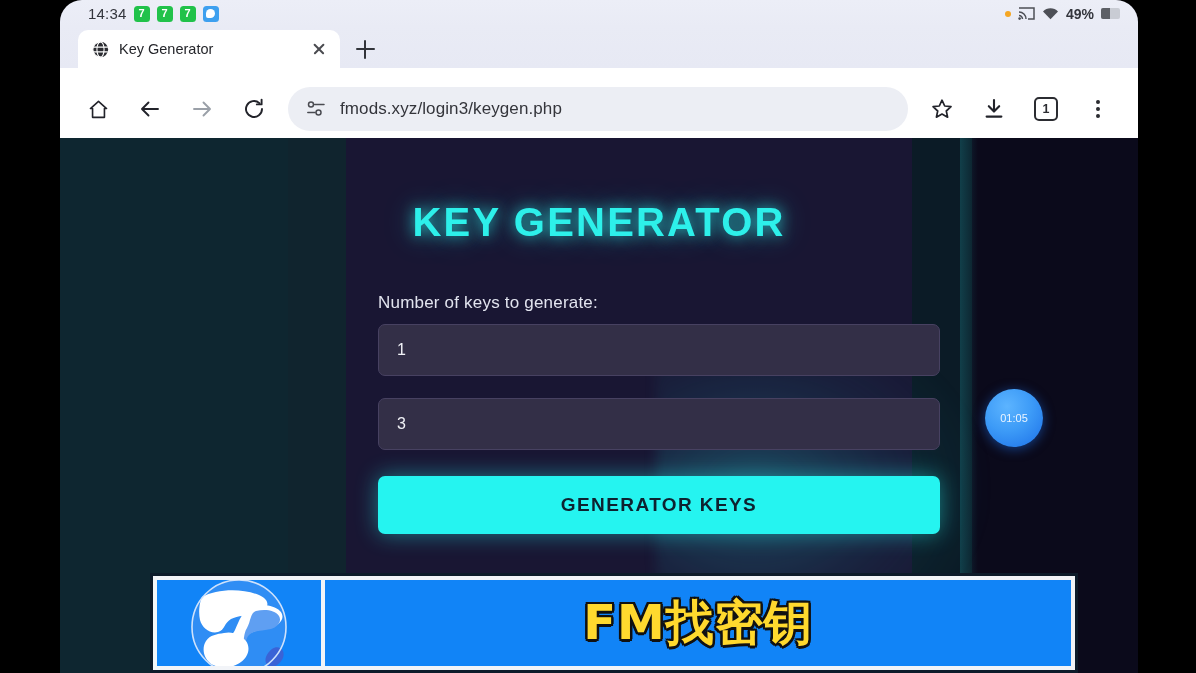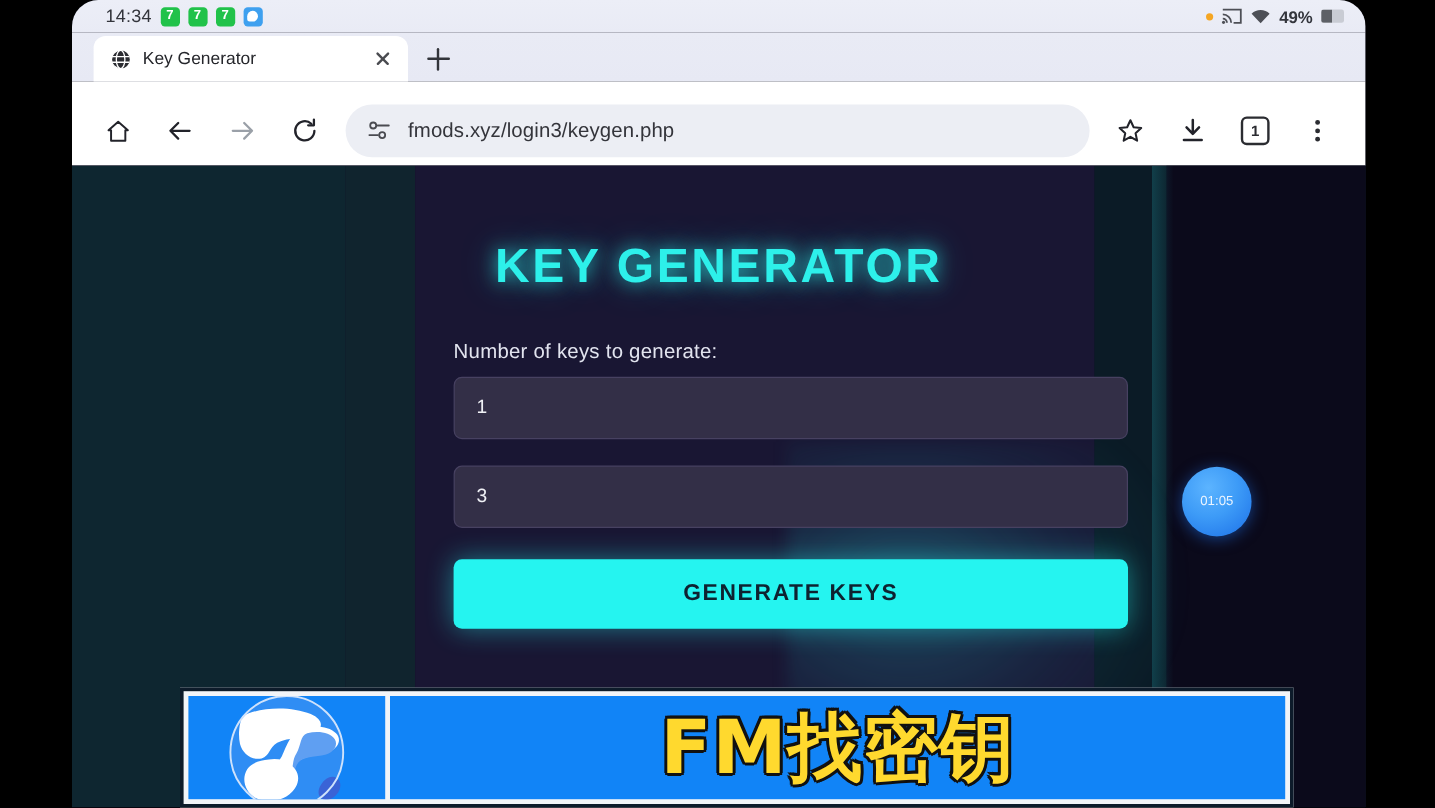--- a/index.html
+++ b/index.html
@@ -194,21 +194,21 @@
   .kg-title {
     position:absolute; left:0; top:62px; width:100%;
     text-align:center;
     font-size:40px; font-weight:bold;
     letter-spacing:2.2px;
     color:#2df0ea;
     text-shadow: 0 0 14px rgba(45,240,234,.75), 0 0 30px rgba(45,240,234,.40);
     font-family:"Liberation Sans", sans-serif;
   }
   .form {
-    position:absolute; left:318px; top:145px; width:562px;
+    position:absolute; left:318px; top:155px; width:562px;
   }
   .field-label {
     font-size:17px; color:#e2e4ef; margin-bottom:11px;
     letter-spacing:.2px;
   }
   .field-input {
     width:562px; height:52px;
     background:#332f47;
     border:1px solid #474161;
     border-radius:7px;
@@ -258,21 +258,21 @@
     background:#1184f7;
     display:flex; align-items:center; justify-content:center;
     overflow:hidden;
   }
   .banner-text {
     flex:1 1 auto;
     background:#1184f7;
     display:flex; align-items:center; justify-content:center;
   }
   .banner-text span {
-    font-size:62px; font-weight:bold;
+    font-size:48px; font-weight:bold;
     color:#ffd92e;
     letter-spacing:1px;
     text-shadow:
       -2px -2px 0 #111, 2px -2px 0 #111,
       -2px  2px 0 #111, 2px  2px 0 #111,
        0   -2.5px 0 #111, 0 2.5px 0 #111,
       -2.5px 0 0 #111, 2.5px 0 0 #111;
     font-family:"DejaVu Sans", sans-serif;
   }
 </style>
@@ -387,21 +387,21 @@
 
       <div class="content">
         <div class="kg-title">KEY GENERATOR</div>
 
         <div class="form">
           <div class="field-label">Number of keys to generate:</div>
           <input class="field-input" type="text" value="1" style="">
 
           <input class="field-input" type="text" value="3" style="">
 
-          <button class="gen-btn">GENERATE KEYS</button>
+          <button class="gen-btn">GENERATOR KEYS</button>
         </div>
 
         <div class="timer-bubble">01:05</div>
       </div>
     </div>
 
   </div>
 
   <div class="banner">
     <div class="banner-logo">

